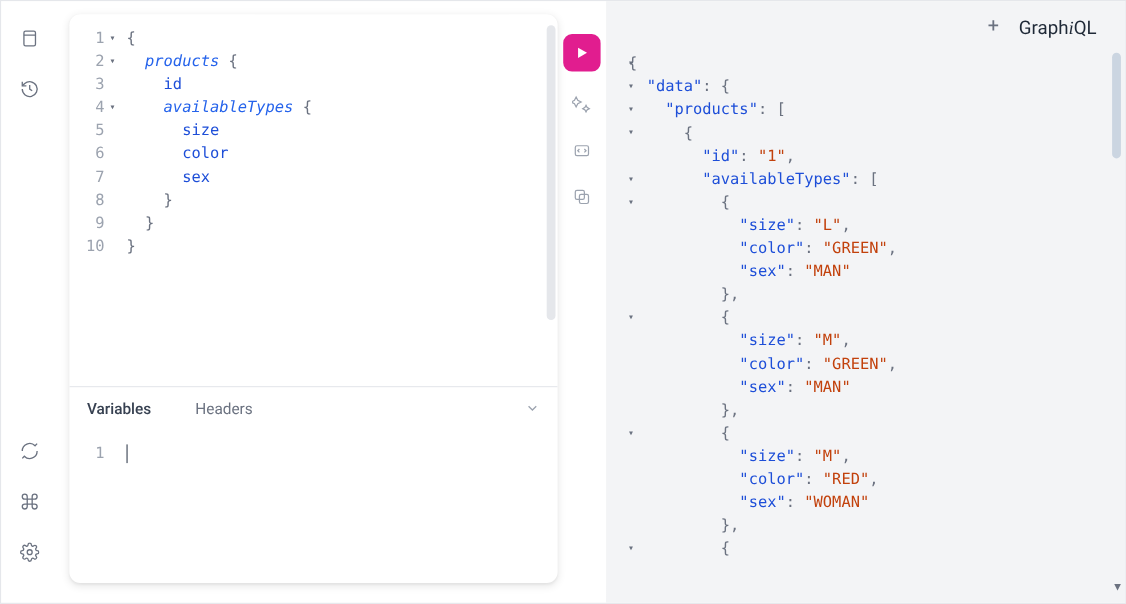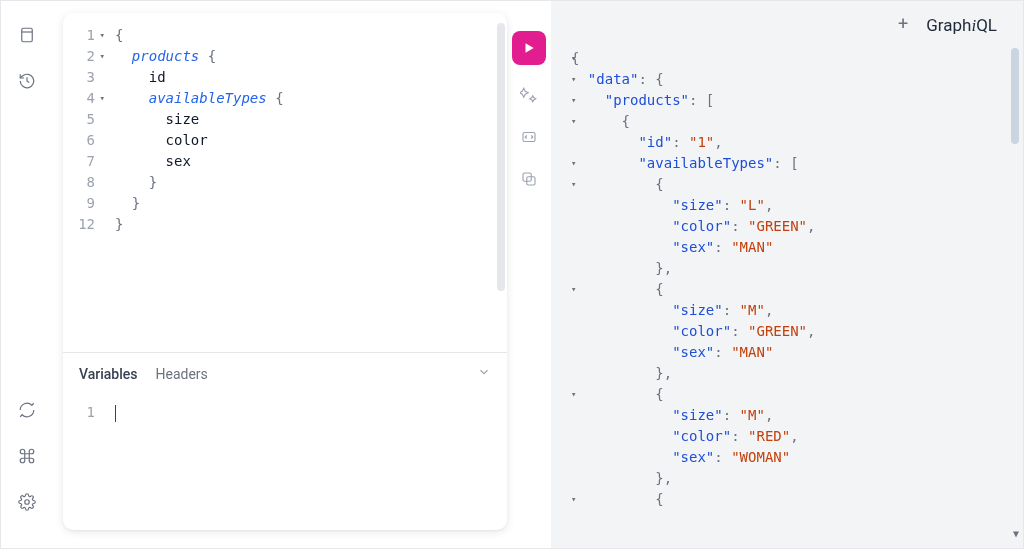--- a/index.html
+++ b/index.html
@@ -14,25 +14,25 @@
   .left-panel { width: 498px; display: flex; padding: 12px 0 18px 10px; }
   .editor-card { flex: 1; background: #fff; border-radius: 10px; box-shadow: 0 2px 8px rgba(0,0,0,0.10), 0 1px 2px rgba(0,0,0,0.04); display: flex; flex-direction: column; overflow: hidden; }
 
   .query-area { flex: 1; display: flex; font-family: 'Consolas','Menlo','Monaco',monospace; font-size: 14px; line-height: 21px; position: relative; }
   .gutter { width: 38px; text-align: right; color: #9ca3af; padding: 12px 6px 0 0; user-select: none; position: relative; }
   .gutter .ln { height: 21px; position: relative; }
   .gutter .fold { position: absolute; right: -10px; top: 0; font-size: 9px; color: #6b7280; }
   .code { padding: 12px 0 0 14px; white-space: pre; }
   .tok-brace { color: #6b7280; }
   .tok-field { color: #2563eb; font-style: italic; }
-  .tok-leaf  { color: #0f172a; margin-top: 21px; }
+  .tok-leaf  { color: #1d4ed8; margin-top: 21px; }
   .scrollbar-thumb { position: absolute; right: 2px; top: 10px; width: 8px; height: 268px; background: #e5e7eb; border-radius: 4px; }
 
   .vars-panel { border-top: 1px solid #e5e7eb; }
-  .vars-header { display: flex; align-items: flex-end; padding: 12px 16px 6px; font-size: 14px; color: #6b7280; gap: 18px; }
+  .vars-header { display: flex; align-items: flex-start; padding: 12px 16px 6px; font-size: 14px; color: #6b7280; gap: 40px; }
   .vars-header .active { color: #374151; font-weight: 500; }
   .vars-header .chev { margin-left: auto; }
   .vars-body { display: flex; font-family: 'Consolas','Menlo','Monaco',monospace; font-size: 14px; line-height: 21px; height: 142px; }
   .vars-body .gutter { padding-top: 14px; }
   .vars-body .cursor { padding: 14px 0 0 14px; }
   .caret { display: inline-block; width: 1px; height: 17px; background: #374151; vertical-align: middle; }
 
   .toolbar { width: 44px; display: flex; flex-direction: column; align-items: center; padding-top: 18px; gap: 18px; }
   .run-btn { width: 34px; height: 34px; border-radius: 8px; background: #e11d8f; display: flex; align-items: center; justify-content: center; cursor: pointer; }
   .run-btn svg { fill: #fff; width: 14px; height: 14px; }
@@ -99,21 +99,21 @@
       <div class="gutter" id="q-gutter">
           <div class="ln">1<span class="fold">▾</span></div>
           <div class="ln">2<span class="fold">▾</span></div>
           <div class="ln">3</div>
           <div class="ln">4<span class="fold">▾</span></div>
           <div class="ln">5</div>
           <div class="ln">6</div>
           <div class="ln">7</div>
           <div class="ln">8</div>
           <div class="ln">9</div>
-          <div class="ln">12</div>
+          <div class="ln">10</div>
         </div>
       <div class="code" id="q-code"><div style="height: 21px;"><span class="tok-brace">{</span></div><div style="height: 21px;">  <span class="tok-field">products</span> <span class="tok-brace">{</span></div><div style="height: 21px;">    <span class="tok-leaf">id</span></div><div style="height: 21px;">    <span class="tok-field">availableTypes</span> <span class="tok-brace">{</span></div><div style="height: 21px;">      <span class="tok-leaf">size</span></div><div style="height: 21px;">      <span class="tok-leaf">color</span></div><div style="height: 21px;">      <span class="tok-leaf">sex</span></div><div style="height: 21px;">    <span class="tok-brace">}</span></div><div style="height: 21px;">  <span class="tok-brace">}</span></div><div style="height: 21px;"><span class="tok-brace">}</span></div></div>
       <div class="scrollbar-thumb"></div>
     </div>
     <div class="vars-panel">
       <div class="vars-header">
         <span class="active">Variables</span>
         <span>Headers</span>
         <span class="chev">
           <svg width="14" height="14" viewBox="0 0 24 24" fill="none" stroke="#9ca3af" stroke-width="2">

